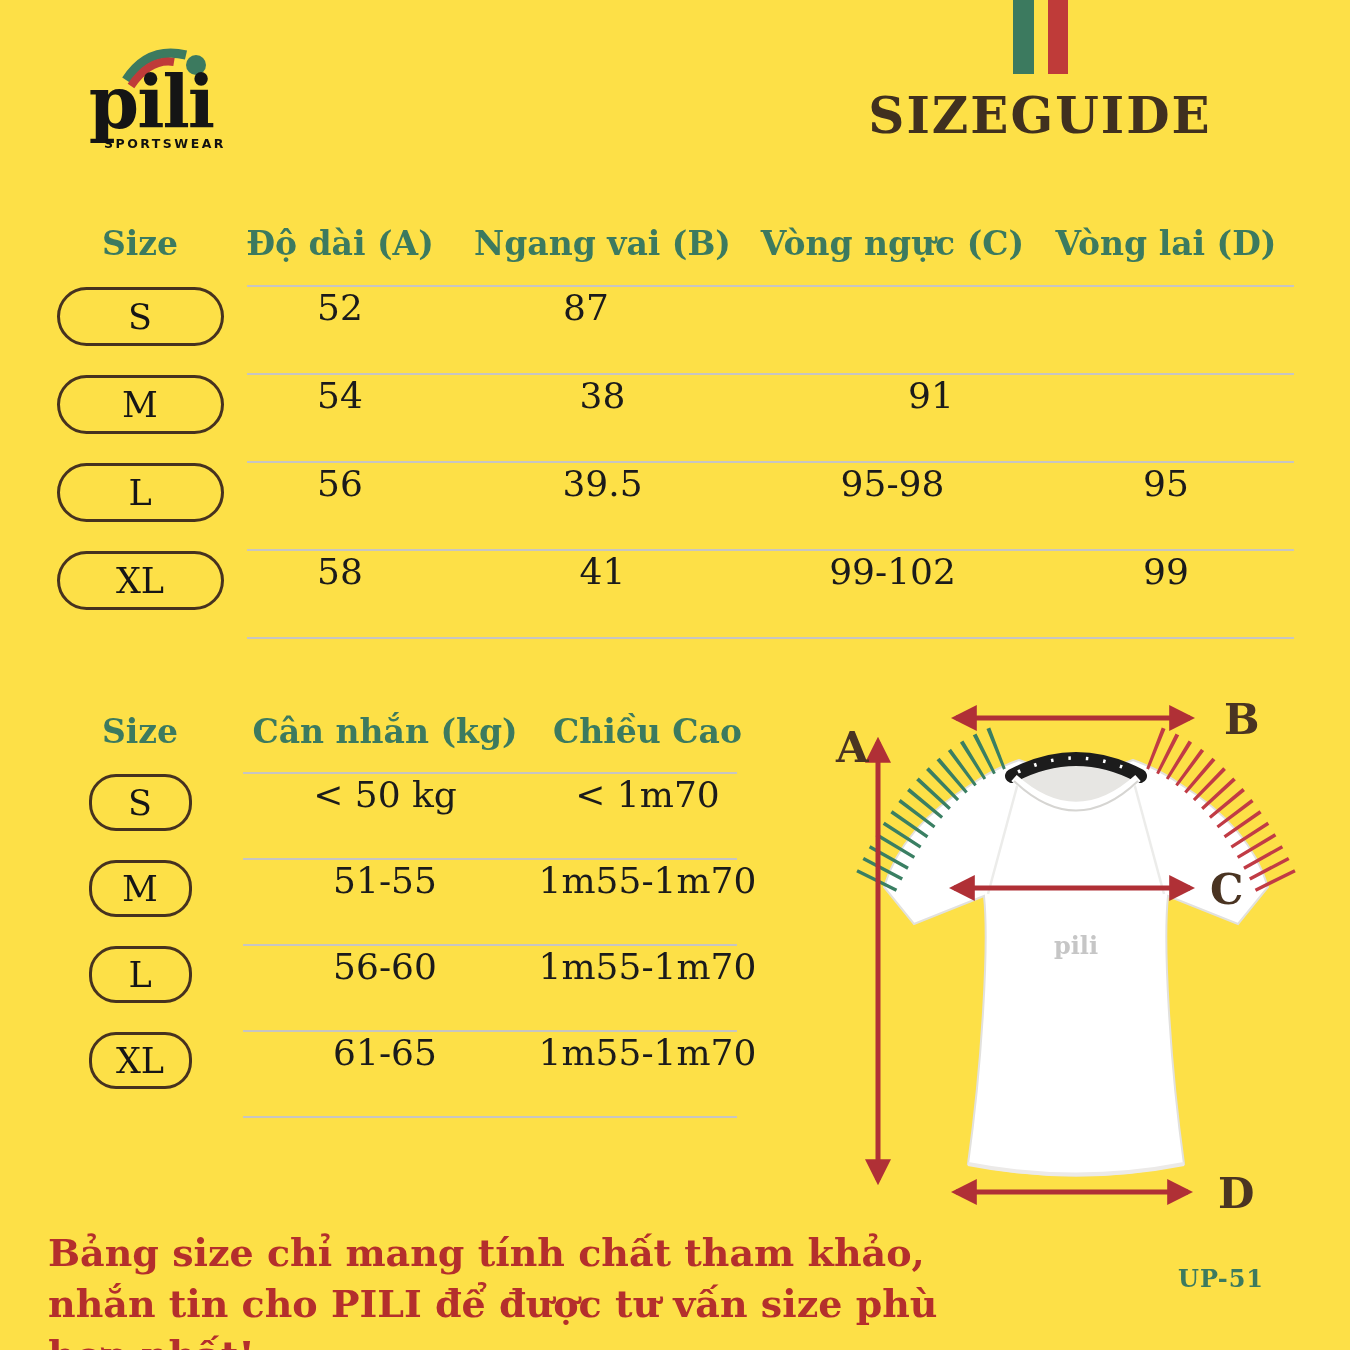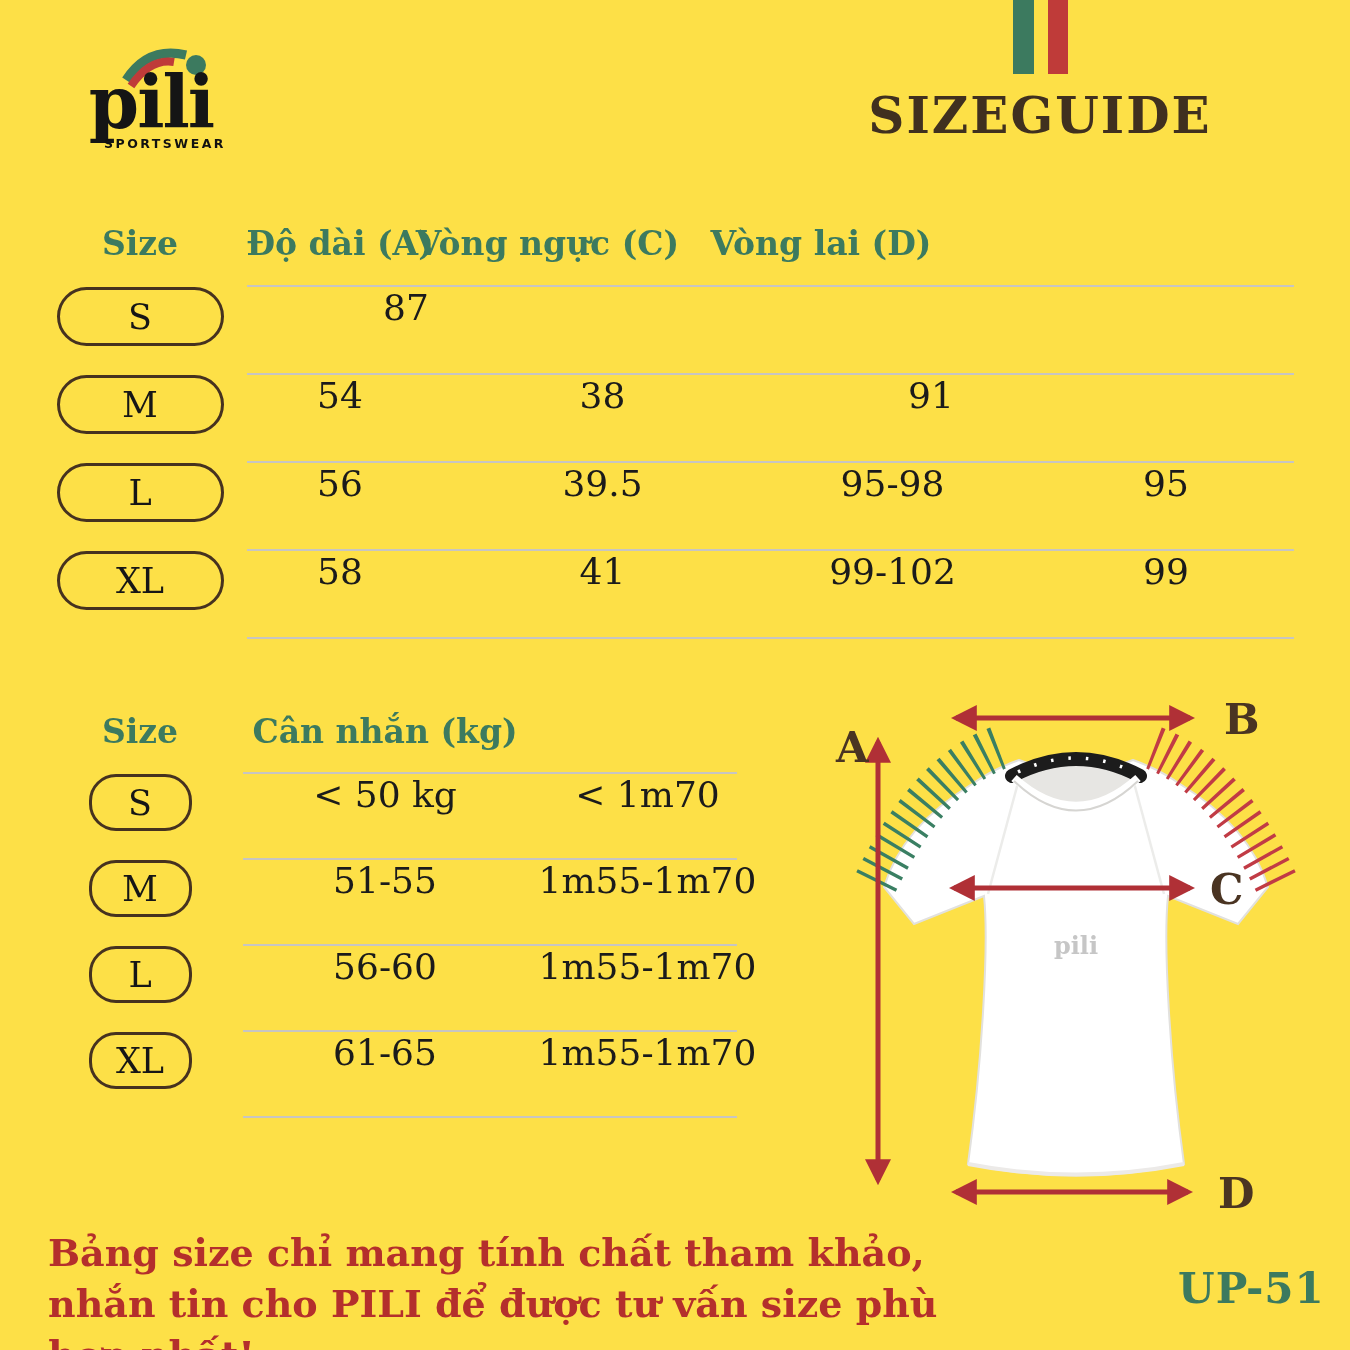--- a/index.html
+++ b/index.html
@@ -52,21 +52,21 @@
   .shirt-svg { position:absolute; left:826px; top:682px; }
   .measure-label { font-family:"DejaVu Serif","Liberation Serif",serif;
     font-weight:bold; font-size:42px; fill:#4a3422; }
   
   .footer-note {
     position:absolute; left:48px; top:1228px; width:940px;
     font-size:38px; font-weight:bold; color:#b42f2c; line-height:1.34;
   }
   .product-code {
     position:absolute; left:1178px; top:1264px;
-    font-size:42px; font-weight:bold; color:#3c7a5f; letter-spacing:1px;
+    font-size:24px; font-weight:bold; color:#3c7a5f; letter-spacing:1px;
   }
 </style>
 </head>
 <body>
 
 <div class="canvas">
 
   <svg class="logo-svg" width="170" height="118" viewBox="0 0 170 118">
     <path d="M 58 42 Q 80 8 118 17" fill="none" stroke="#3c7a5f" stroke-width="9"></path>
     <path d="M 63 48 Q 82 20 106 24" fill="none" stroke="#bf3b39" stroke-width="8"></path>
@@ -76,28 +76,30 @@
   </svg>
 
   <div class="flag-bar flag-green" style="background:#3c7a5f"></div>
   <div class="flag-bar flag-red" style="background:#bf3b39"></div>
   <div class="page-title">SIZEGUIDE</div>
 
   <div class="tbl t1">
     <div class="tbl-head">
       <div class="cell hcell c0">Size</div>
       <div class="cell hcell c1">Độ dài (A)</div>
+      <div class="cell hcell c2">Ngang vai (B)</div>
       <div class="cell hcell c3">Vòng ngực (C)</div>
       <div class="cell hcell c4">Vòng lai (D)</div>
       <div class="hline"></div>
     </div>
     <div class="tbl-row">
       <div class="cell c0">
           <div class="pill pill-lg">S</div>
         </div>
+      <div class="cell vcell c1">52</div>
       <div class="cell vcell c4">87</div>
       <div class="rline"></div>
     </div>
     <div class="tbl-row">
       <div class="cell c0">
           <div class="pill pill-lg">M</div>
         </div>
       <div class="cell vcell c1">54</div>
       <div class="cell vcell c2">38</div>
       <div class="cell vcell c4">91</div>
@@ -122,20 +124,21 @@
       <div class="cell vcell c3">99-102</div>
       <div class="cell vcell c4">99</div>
       <div class="rline"></div>
     </div>
   </div>
 
   <div class="tbl t2">
     <div class="tbl-head">
       <div class="cell hcell d0">Size</div>
       <div class="cell hcell d1">Cân nhắn (kg)</div>
+      <div class="cell hcell d2">Chiều Cao</div>
       <div class="hline"></div>
     </div>
     <div class="tbl-row">
       <div class="cell d0">
           <div class="pill pill-sm">S</div>
         </div>
       <div class="cell vcell d1">&lt; 50 kg</div>
       <div class="cell vcell d2">&lt; 1m70</div>
       <div class="rline"></div>
     </div>

